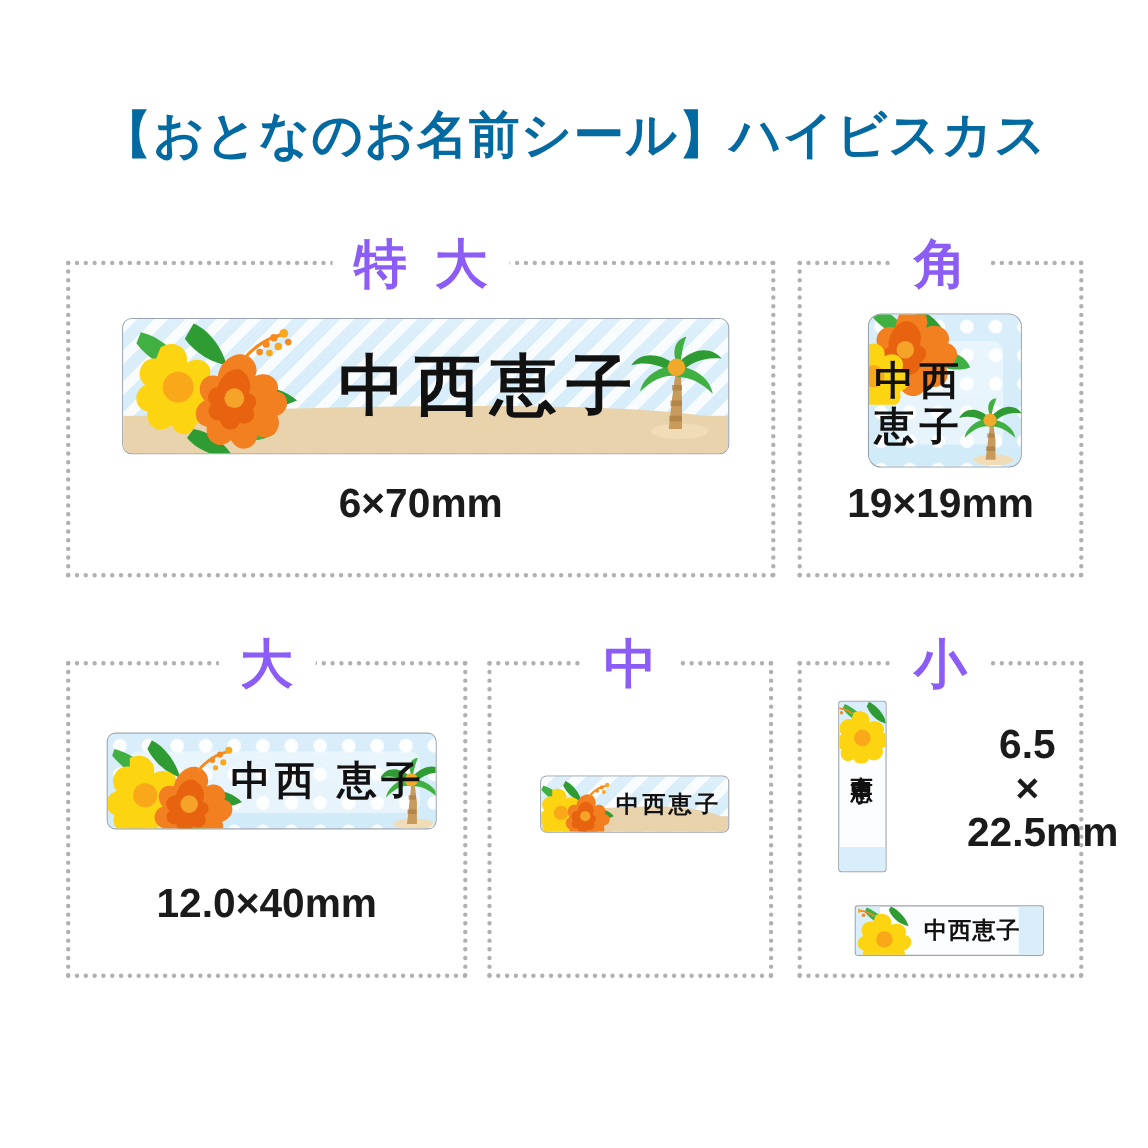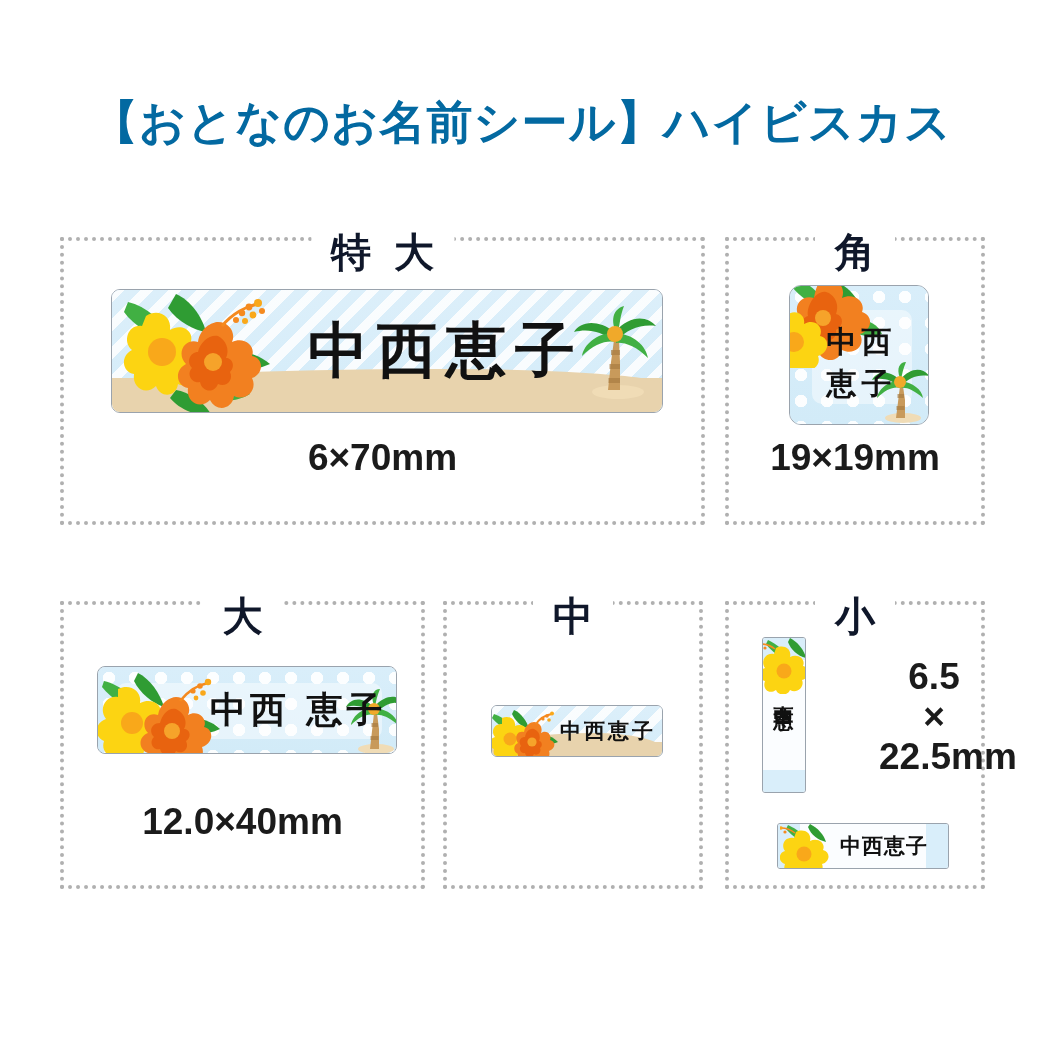--- a/index.html
+++ b/index.html
@@ -30,29 +30,28 @@
     border:4px dotted #b0b0b0;
     background:#ffffff;
   }
   .panel-label{
     position:absolute;
     top:-26px;
     left:50%;
     transform:translateX(-50%);
     background:#ffffff;
     padding:0 14px;
-    font-size:40px;
+    font-size:48px;
     font-weight:700;
-    color:#0f172a;
+    color:#8b5cf6;
     letter-spacing:6px;
     text-indent:6px;
     white-space:nowrap;
     line-height:52px;
     height:52px;
-    margin-top:11px;
   }
   .panel-size{
     position:absolute;
     left:0;width:100%;
     text-align:center;
     font-size:37px;
     font-weight:700;
     color:#1b1b1b;
     letter-spacing:0px;
     white-space:nowrap;
@@ -132,22 +131,22 @@
     left:196px;top:50%;transform:translateY(-50%);
     font-size:60px;letter-spacing:9px;
   }
   #st-tokudai .flowers{left:-6px;top:-4px;width:185px;height:128px;}
   #st-tokudai .palm{right:2px;bottom:12px;width:92px;height:94px;}
 
   
   #st-kaku{left:60px;top:44px;width:140px;height:140px;border-radius:12px;}
   #st-kaku .inner-plate{left:22px;top:24px;right:16px;bottom:20px;}
   #st-kaku .name{
-    left:0;width:100%;text-align:center;
-    font-size:30px;letter-spacing:5px;
+    left:0;width:100%;
+    font-size:36px;letter-spacing:5px;
     text-indent:5px;
   }
   #st-kaku .name.l1{top:36px;}
   #st-kaku .name.l2{top:78px;}
   #st-kaku .flowers{left:-12px;top:-14px;width:104px;height:96px;}
   #st-kaku .palm{right:-2px;bottom:0px;width:60px;height:62px;}
 
   
   #st-dai{left:33px;top:61px;width:300px;height:88px;border-radius:8px;}
   #st-dai .inner-plate{left:18px;top:16px;right:14px;bottom:14px;}

